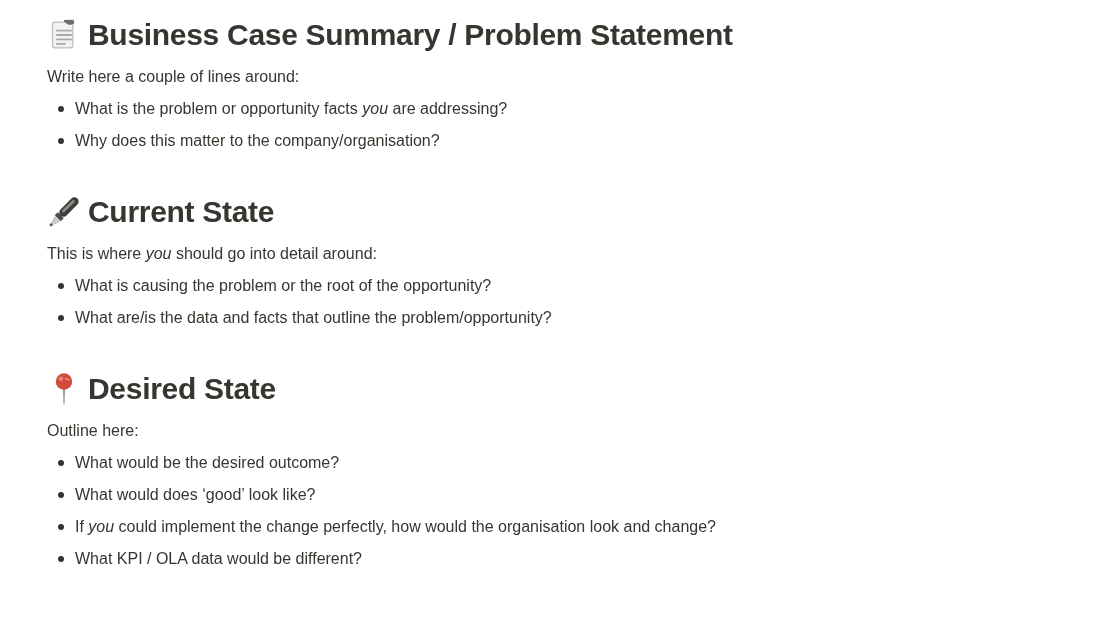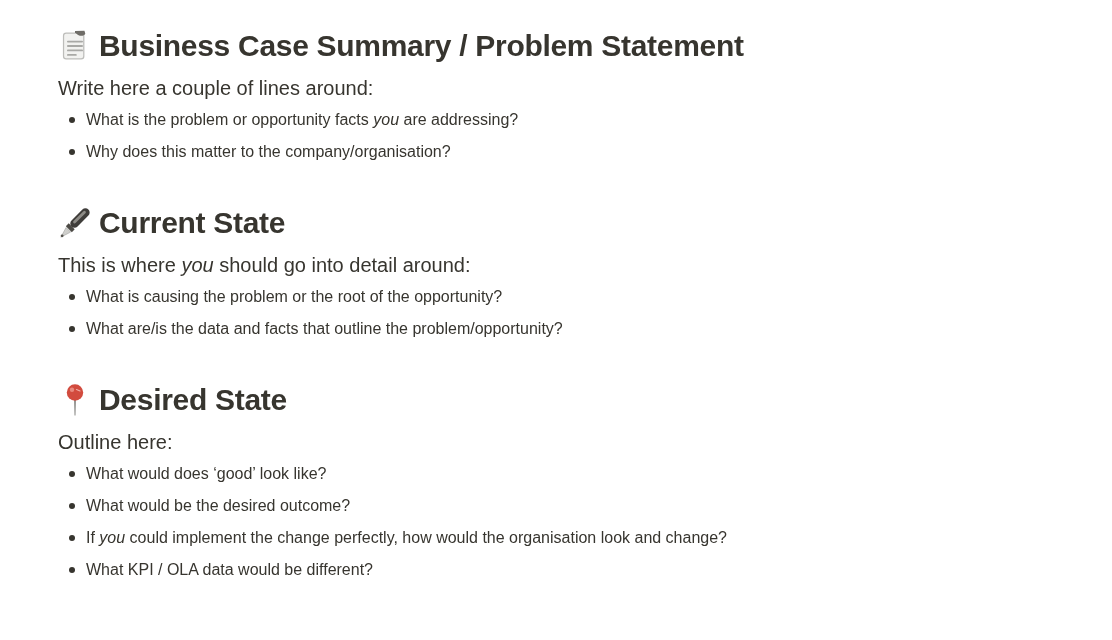--- a/index.html
+++ b/index.html
@@ -9,21 +9,21 @@
     width: 1112px;
     height: 640px;
     overflow: hidden;
     font-family: "Liberation Sans", "DejaVu Sans", sans-serif;
     color: #37352f;
   }
   .doc {
     padding: 16px 60px 0 47px;
     box-sizing: border-box;
   }
-  .section { margin: 11px; }
+  .section { margin: 0; }
   .section + .section { margin-top: 40px; }
   h1.section-title {
     margin: 0;
     font-size: 30px;
     line-height: 38px;
     font-weight: 700;
     letter-spacing: -0.3px;
     display: flex;
     align-items: center;
     gap: 7px;
@@ -33,21 +33,21 @@
     width: 34px;
     height: 38px;
     display: inline-flex;
     align-items: center;
     justify-content: center;
     flex: 0 0 auto;
   }
   .emoji-icon svg { display: block; }
   p.intro {
     margin: 11px 0 0 0;
-    font-size: 20px;
+    font-size: 16px;
     line-height: 24px;
     font-weight: 400;
   }
   ul.bullets {
     list-style: none;
     margin: 8px 0 0 0;
     padding: 0 0 0 28px;
   }
   ul.bullets li {
     position: relative;
@@ -123,20 +123,20 @@
           <polygon points="11,18 13,18 12.5,33.5 11.5,33.5" fill="#8f8f8c"></polygon>
           <circle cx="12" cy="10.5" r="8.2" fill="#d24b3e"></circle>
           <circle cx="9" cy="7.8" r="2.2" fill="#e8897e"></circle>
           <path d="M13.5 7.5 l3.5 1.5" stroke="#f0b0a8" stroke-width="1.2" stroke-linecap="round" fill="none"></path>
         </svg>
       </span>
       <span>Desired State</span>
     </h1>
     <p class="intro"><span>Outline here:</span></p>
     <ul class="bullets">
+      <li><span>What would be the desired outcome?</span></li>
       <li><span>What would does ‘good’ look like?</span></li>
-      <li><span>What would be the desired outcome?</span></li>
       <li><span>If </span><em>you</em><span> could implement the change perfectly, how would the organisation look and change?</span></li>
       <li><span>What KPI / OLA data would be different?</span></li>
     </ul>
   </section>
 
 </main>
 
 </body></html>

